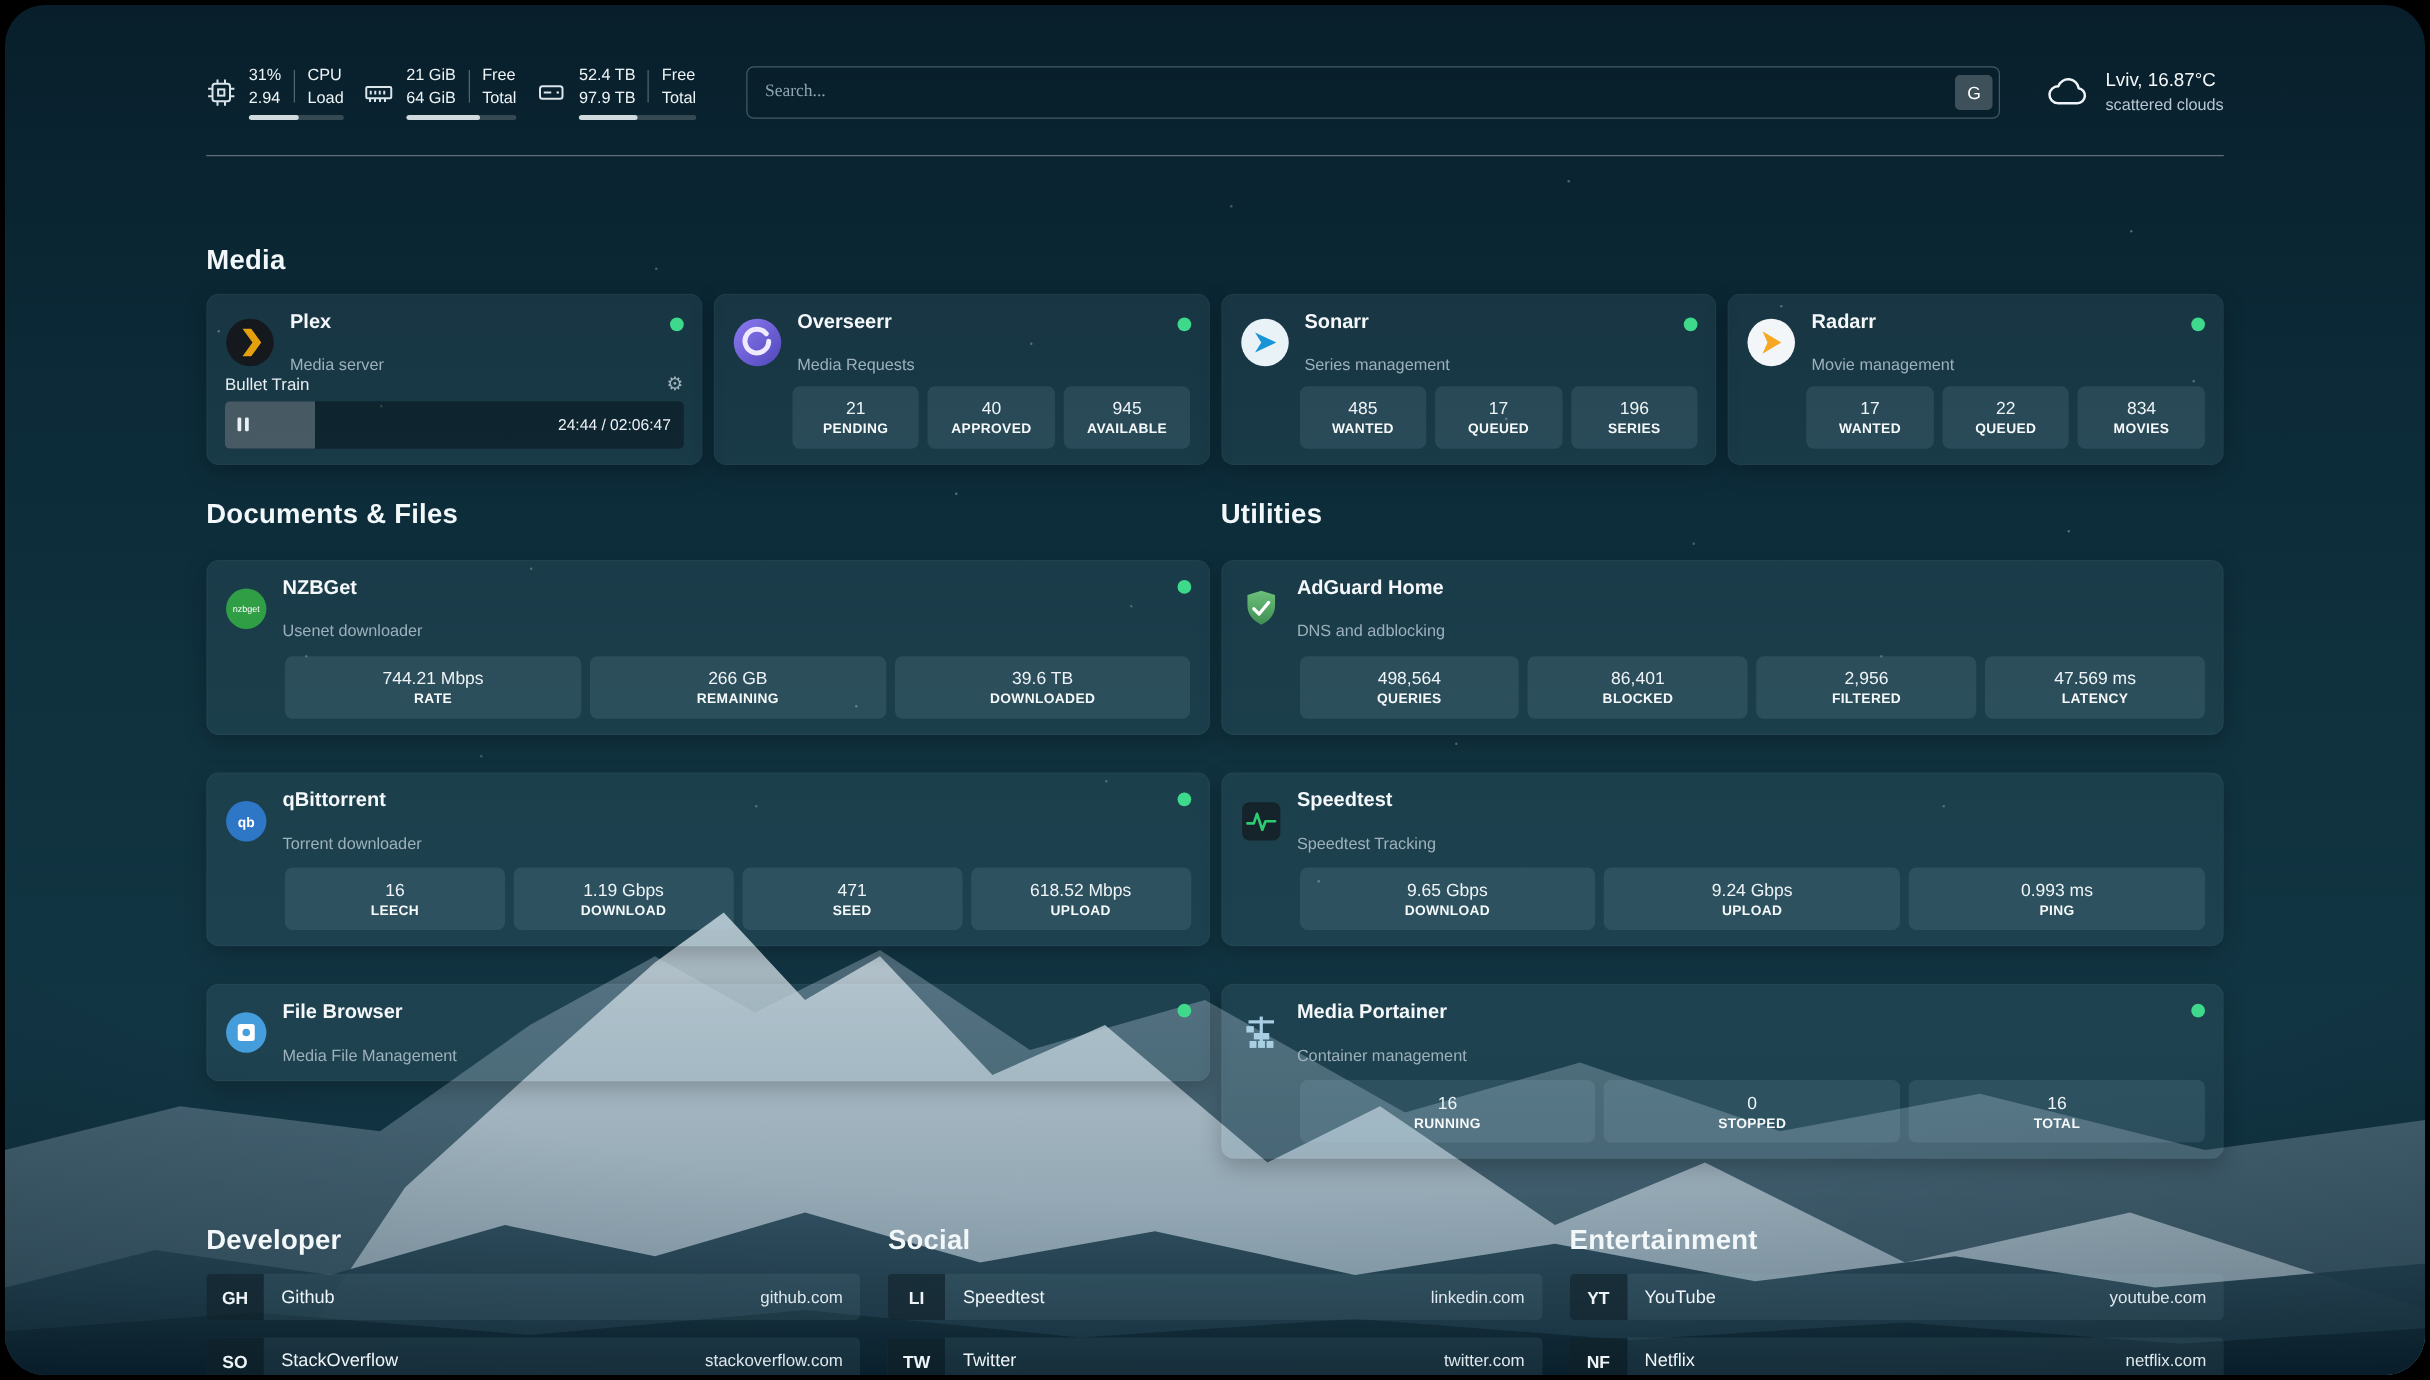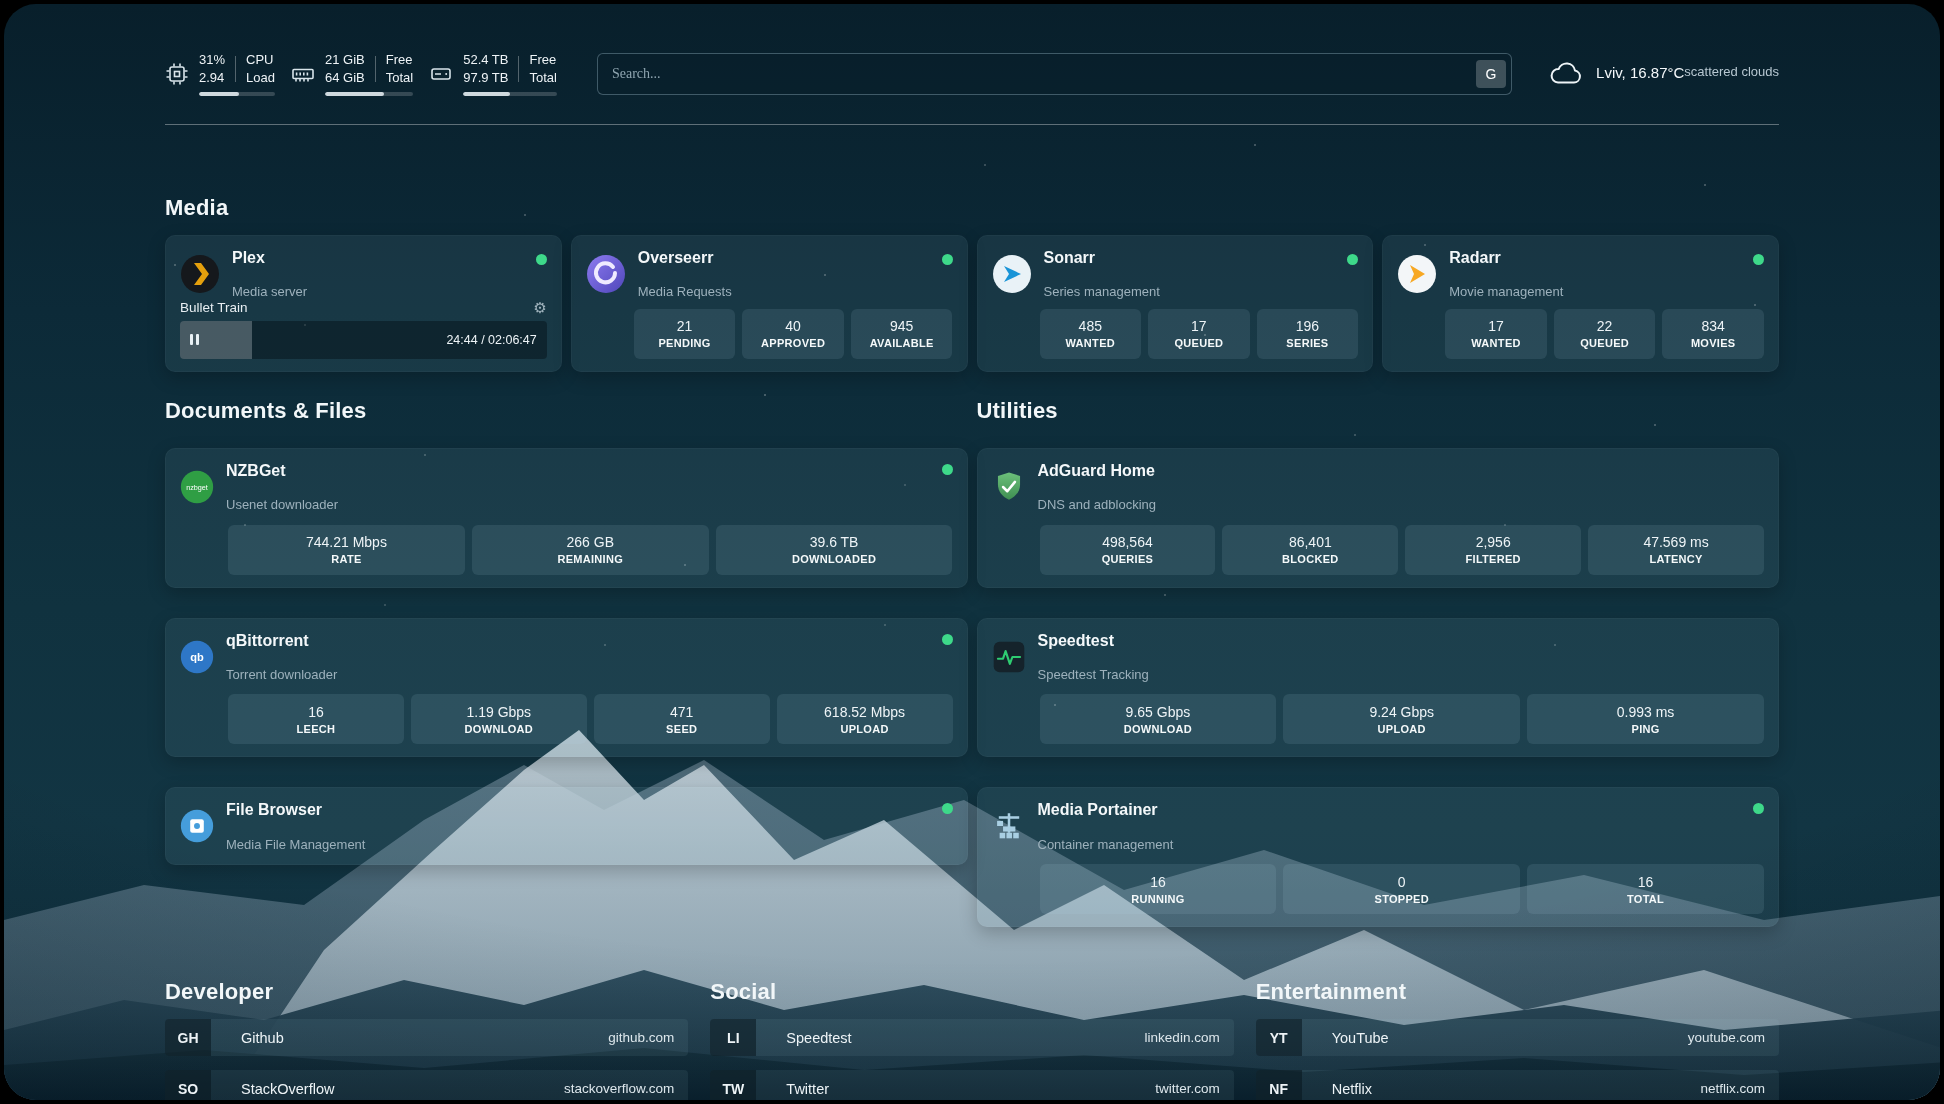--- a/index.html
+++ b/index.html
@@ -29,21 +29,21 @@
   .sys-div{width:1px;height:26px;background:rgba(255,255,255,.3);}
   .sys-bar{height:4px;margin-top:6px;background:rgba(255,255,255,.18);border-radius:2px;overflow:hidden;}
   .sys-fill{height:100%;background:#cfd9de;border-radius:2px;}
   .search-wrap{flex:1;display:flex;align-items:center;margin:0 36px 0 24px;position:relative;}
   .search-input{flex:1;height:40px;background:rgba(10,30,40,.35);border:1px solid rgba(170,200,215,.35);border-radius:6px;
     color:#e6eef2;font-size:14px;padding:0 48px 0 14px;outline:none;font-family:Liberation Serif, serif;}
   .search-input::placeholder{color:#8fa5b0;}
   .g-btn{position:absolute;right:6px;width:30px;height:28px;border-radius:4px;background:rgba(255,255,255,.22);
     display:flex;align-items:center;justify-content:center;font-size:14px;color:#fff;cursor:pointer;}
   .weather{display:flex;align-items:center;gap:12px;white-space:nowrap;}
-  .weather-txt{display:flex;flex-direction:row;line-height:1.35;}
+  .weather-txt{display:flex;flex-direction:column;line-height:1.35;}
   .weather-loc{font-size:15px;color:#f4f8fa;}
   .weather-cond{font-size:13px;color:#b7c7d1;}
   .divider{border:none;border-top:1px solid rgba(255,255,255,.35);margin:28px 0 0 0;}
 
   
   h2.section{font-size:22px;font-weight:700;color:#f2f7f9;margin:0 0 14px 0;letter-spacing:.2px;}
   .section-media{margin-top:70px;}
   .media-row{display:flex;gap:9px;}
   .card{background:rgba(150,198,214,.09);border:1px solid rgba(255,255,255,.03);border-radius:10px;
     padding:12px 14px;box-shadow:0 6px 18px rgba(0,0,0,.22);box-sizing:border-box;}
@@ -75,21 +75,21 @@
   .mid-col{flex:1;min-width:0;}
   .mid-col h2{margin-bottom:24px;}
   .dl-card{margin-bottom:30px;cursor:pointer;}
   .dl-card:last-child{margin-bottom:0;}
   .dl-card .dot{margin-top:3px;}
 
   
   .bm-wrap{display:flex;gap:22px;margin-top:52px;}
   .bm-col{flex:1;min-width:0;}
   .bm-row{display:flex;align-items:center;height:37px;background:rgba(150,198,214,.09);border-radius:4px;
-    overflow:hidden;margin-bottom:14px;cursor:pointer;gap:16px;}
+    overflow:hidden;margin-bottom:14px;cursor:pointer;}
   .bm-abbr{width:46px;align-self:stretch;display:flex;align-items:center;justify-content:center;
     background:rgba(8,22,30,.55);font-size:14px;font-weight:600;color:#edf3f6;flex:none;}
   .bm-name{margin-left:14px;font-size:14.5px;color:#eef4f7;}
   .bm-url{margin-left:auto;margin-right:14px;font-size:13.5px;color:#dde7ec;}
 </style>
 </head>
 <body>
 
 <div class="screen">
 

